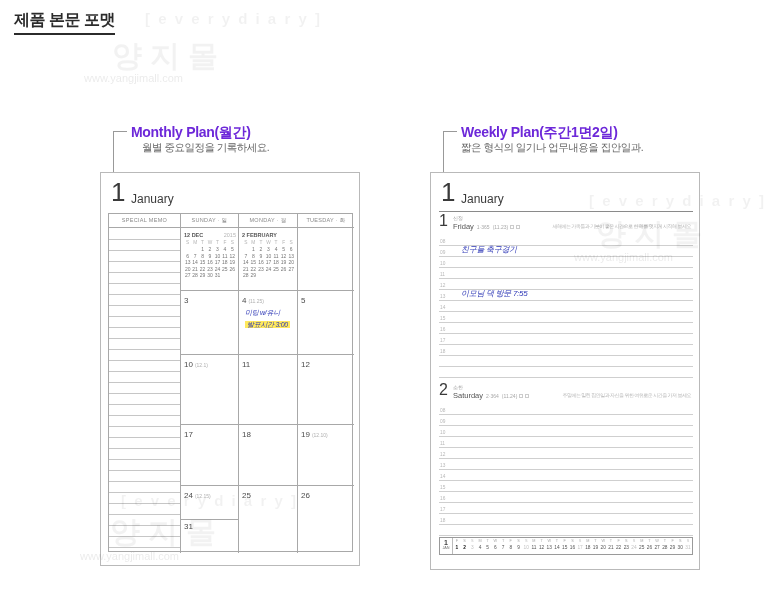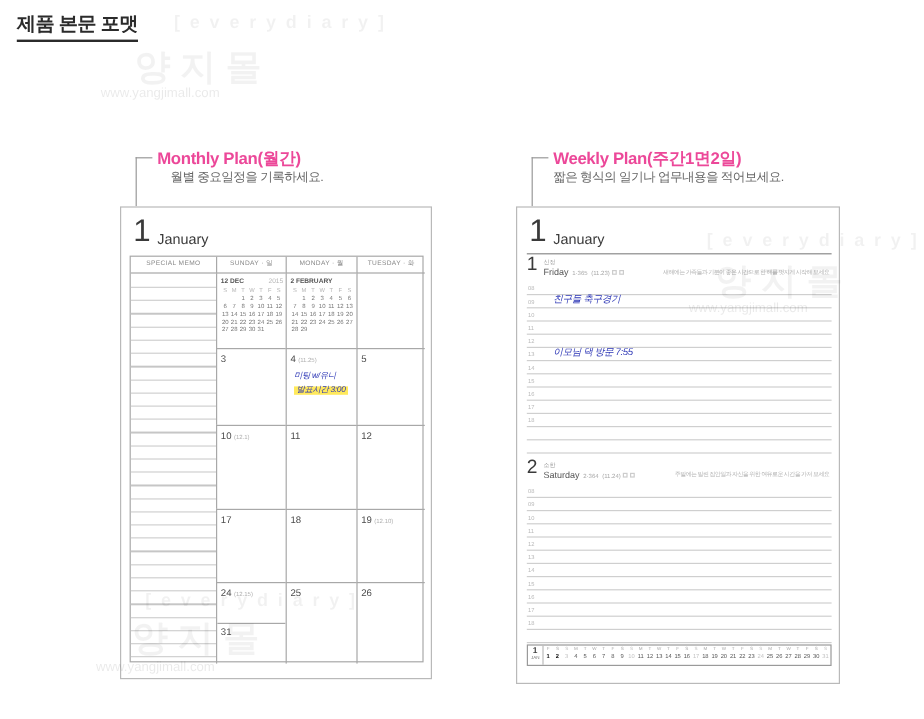--- a/index.html
+++ b/index.html
@@ -11,21 +11,21 @@
   
   .doc-title { position:absolute; left:14px; top:10px; font-size:16px; font-weight:bold;
     color:#2b2b2b; border-bottom:2px solid #2b2b2b; padding-bottom:2px; letter-spacing:-0.5px; }
   .doc-sub { position:absolute; left:14px; top:38px; font-size:13px; color:#4a4a4a; letter-spacing:-0.5px; }
   
   .wm { position:absolute; white-space:nowrap; pointer-events:none; font-weight:bold; z-index:30; }
   .wm-bracket { color:rgba(0,0,0,0.055); font-size:15px; letter-spacing:2px;padding-left:37px; }
   .wm-kr { color:rgba(0,0,0,0.05); font-size:30px; letter-spacing:8px; }
   .wm-site { color:rgba(0,0,0,0.085); font-size:11px; font-weight:normal; }
   
-  .plan-title { position:absolute; font-size:14px; font-weight:bold; color:#ec4899; letter-spacing:-0.3px;text-align:right; }
+  .plan-title { position:absolute; font-size:14px; font-weight:bold; color:#6d28d9; letter-spacing:-0.3px;text-align:right; }
   .plan-desc { position:absolute; font-size:10.5px; color:#666; letter-spacing:-0.5px; }
   .connector { position:absolute; border-left:1px solid #999; border-top:1px solid #999; width:14px; }
   
   .page { position:absolute; background:#fff; border:1px solid #b9b9b9; z-index:1; }
   .month-big { position:absolute; font-size:26px; color:#3a3a3a; font-weight:normal; line-height:1; }
   .month-name { position:absolute; font-size:12px; color:#3a3a3a; }
   
   .mtable { position:absolute; left:7px; top:40px; width:245px; height:339px;
     display:grid; grid-template-columns:71px 58px 59px 57px;
     grid-template-rows:14px 62px 64px 70px 61px 68px;
@@ -271,21 +271,21 @@
         </div>
       </div>
   </div>
 
   <div class="wm wm-bracket" style="left:84px; top:492px;">[ e v e r y   d i a r y ]</div>
   <div class="wm wm-kr" style="left:110px; top:512px;">양지몰</div>
   <div class="wm wm-site" style="left:80px; top:550px;">www.yangjimall.com</div>
 
   <div class="connector" style="left:443px; top:131px; height:41px;"></div>
   <div class="plan-title" style="left:461px; top:124px;">Weekly Plan(주간1면2일)</div>
-  <div class="plan-desc" style="left:461px; top:141px;">짧은 형식의 일기나 업무내용을 적어보세요.</div>
+  <div class="plan-desc" style="left:461px; top:141px;">짧은 형식의 일기나 업무내용을 집안일과.</div>
 
   <div class="page" style="left:430px; top:172px; width:270px; height:398px;">
     <div class="month-big" style="left:10px; top:6px;">1</div>
     <div class="month-name" style="left:30px; top:19px;">January</div>
     <div class="w-underline"></div>
     <div class="wbody">
         <div class="wday-head">
           <div class="wd-num">1</div>
           <div class="wd-holiday">신정</div>
           <div class="wd-row"><span>Friday</span><span class="wd-seq">1·365</span><span class="wd-lunar">(11.23)</span><span class="wd-box"></span><span class="wd-box"></span></div>

